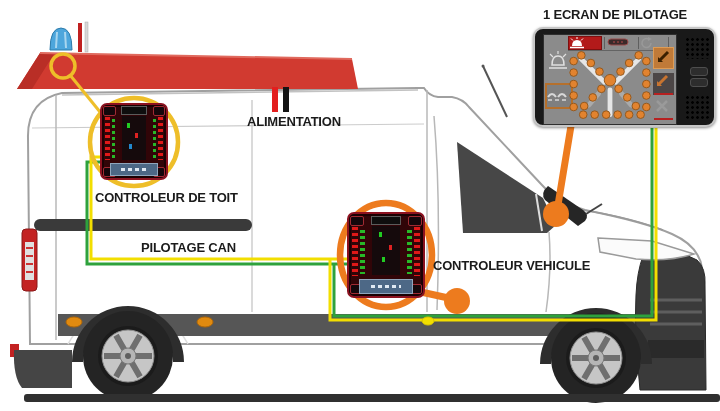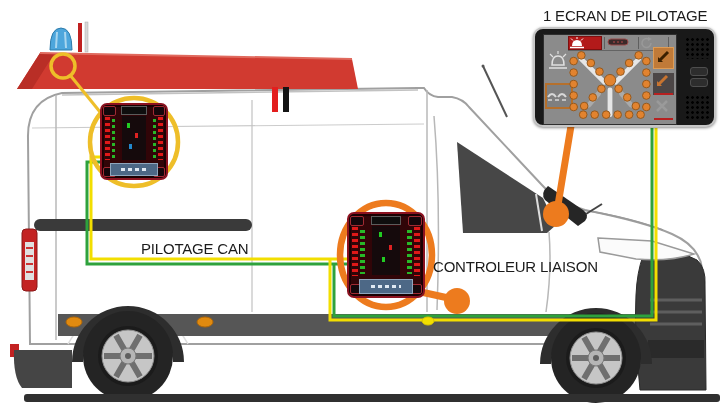--- a/index.html
+++ b/index.html
@@ -1,19 +1,19 @@
 <!DOCTYPE html>
 <html><head>
 <meta charset="utf-8">
 <style>
   html,body{margin:0;padding:0;background:#ffffff;}
   #stage{position:relative;width:720px;height:411px;background:#ffffff;overflow:hidden;
          font-family:"Liberation Sans",sans-serif;}
   #stage svg{position:absolute;left:0;top:0;}
-  .lbl{position:absolute;font-weight:normal;color:#1b1b1b;font-size:15px;letter-spacing:-0.2px;white-space:nowrap;text-align:center;}
+  .lbl{position:absolute;font-weight:bold;color:#1b1b1b;font-size:13px;letter-spacing:-0.2px;white-space:nowrap;text-align:center;}
 
   
   .board{position:absolute;background:#310508;border:2px solid #8c1220;border-radius:7px;
          box-shadow:inset 0 0 0 2px #1a0103;box-sizing:border-box;}
   .btab{position:absolute;width:16%;height:10%;background:#14070b;border:1px solid #a02a32;border-radius:2px;}
   .btab.tl{left:2%;top:2%;} .btab.tr{right:2%;top:2%;} .btab.bl{left:2%;bottom:2%;} .btab.br{right:2%;bottom:2%;}
   .bconn-t{position:absolute;left:30%;right:30%;top:2%;height:9%;background:#0e0e0e;border:1px solid #5c5c5c;}
   .pins{position:absolute;top:16%;height:60%;width:8%;
         background:repeating-linear-gradient(to bottom,#e01818 0px,#e01818 3px,rgba(0,0,0,0) 3px,rgba(0,0,0,0) 6px);}
   .pins.left{left:4%;} .pins.right{right:4%;}
@@ -316,16 +316,18 @@
       </div>
     </div>
 
     <div class="spk" style="top:8px;"></div>
     <div class="spk" style="top:66px;height:24px;"></div>
     <div class="dbtn" style="top:38px;"></div>
     <div class="dbtn" style="top:49px;"></div>
   </div>
 
   <div class="lbl" style="left:543px;top:7px;">1 ECRAN DE PILOTAGE</div>
+  <div class="lbl" style="left:247px;top:114px;">ALIMENTATION</div>
+  <div class="lbl" style="left:95px;top:190px;">CONTROLEUR DE TOIT</div>
   <div class="lbl" style="left:141px;top:240px;">PILOTAGE CAN</div>
-  <div class="lbl" style="left:433px;top:258px;">CONTROLEUR LIAISON</div>
+  <div class="lbl" style="left:433px;top:258px;">CONTROLEUR VEHICULE</div>
 
 </div>
 
 </body></html>

